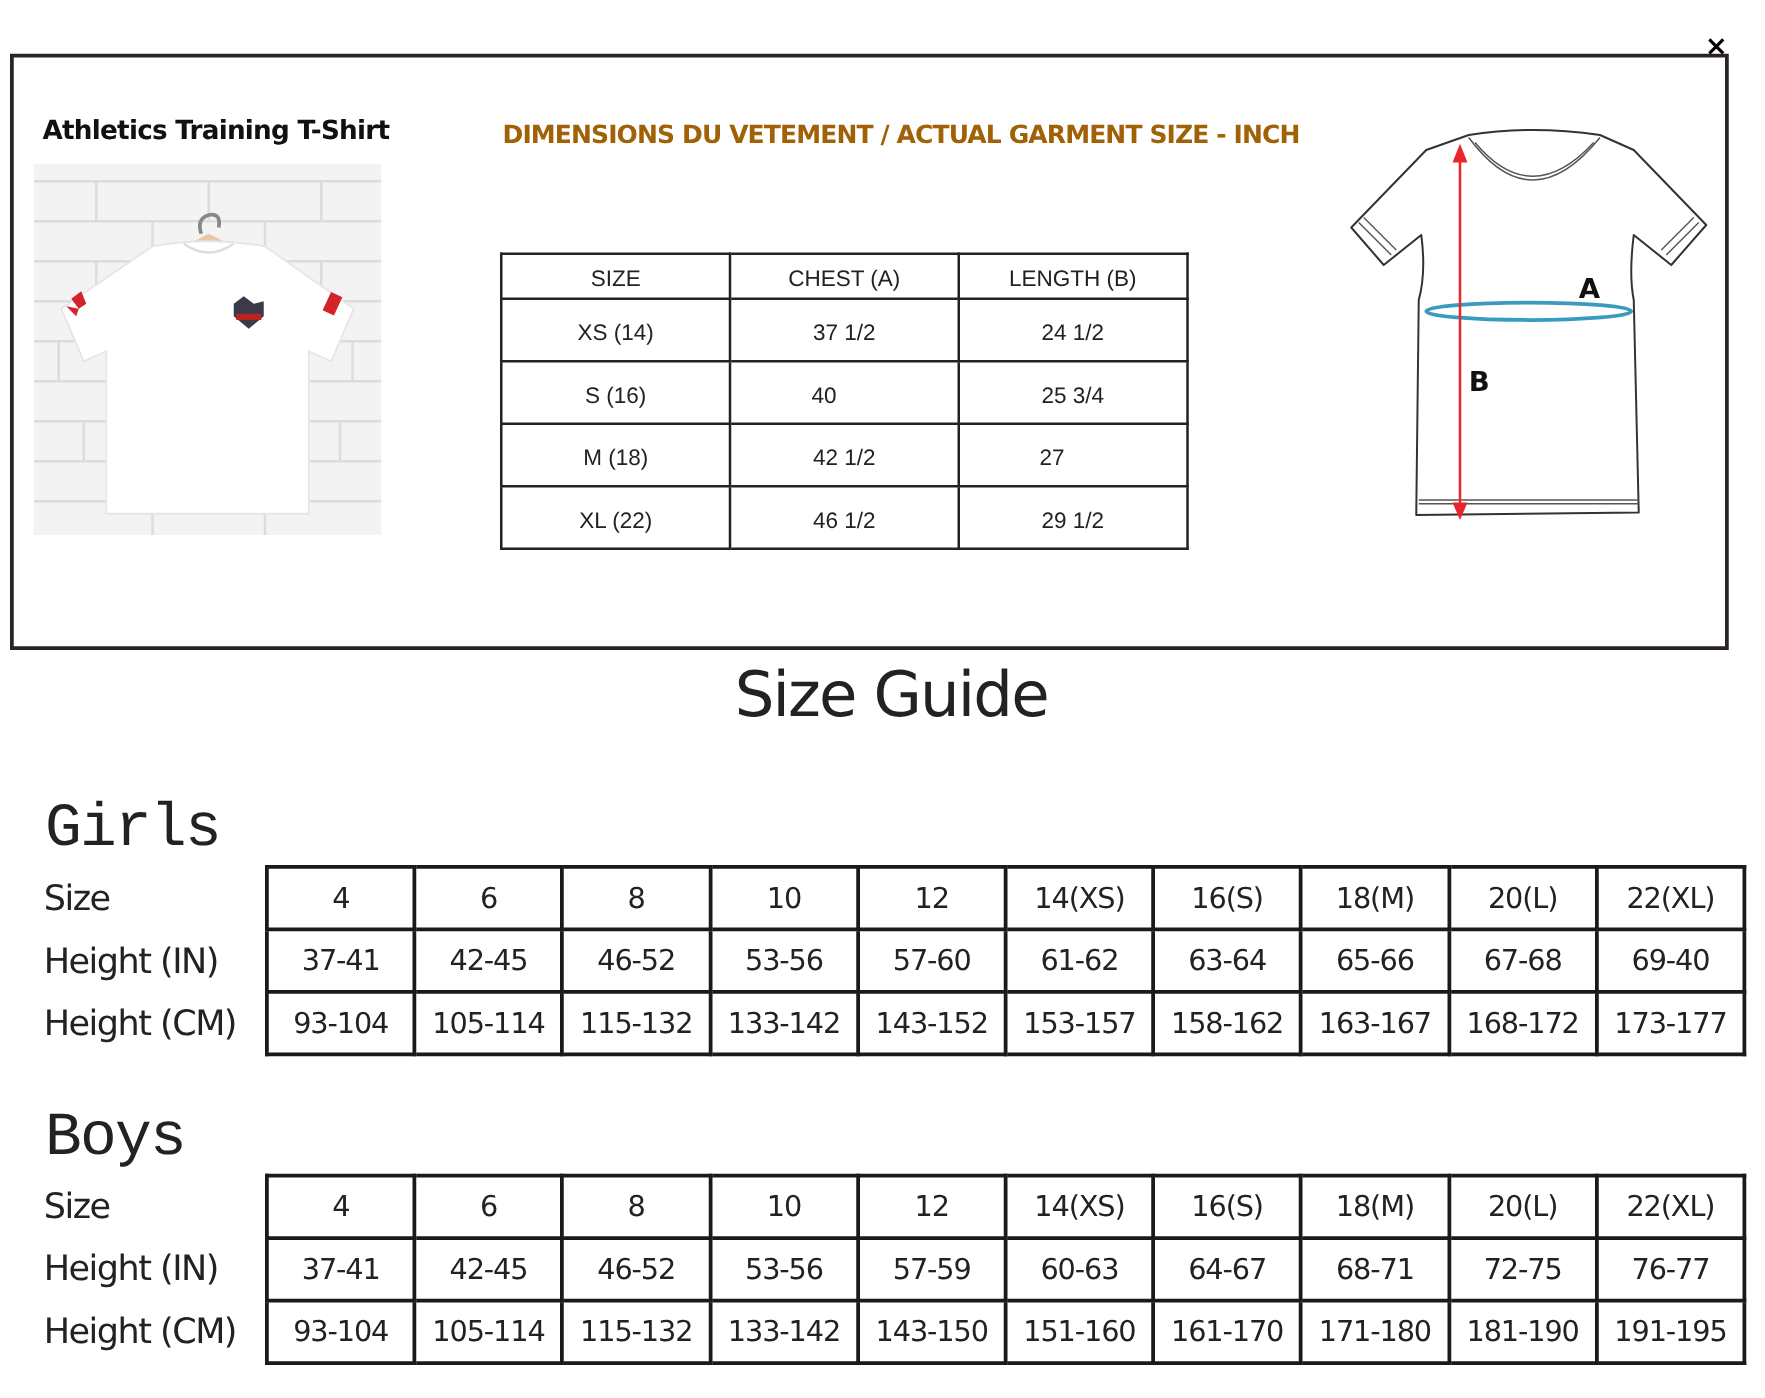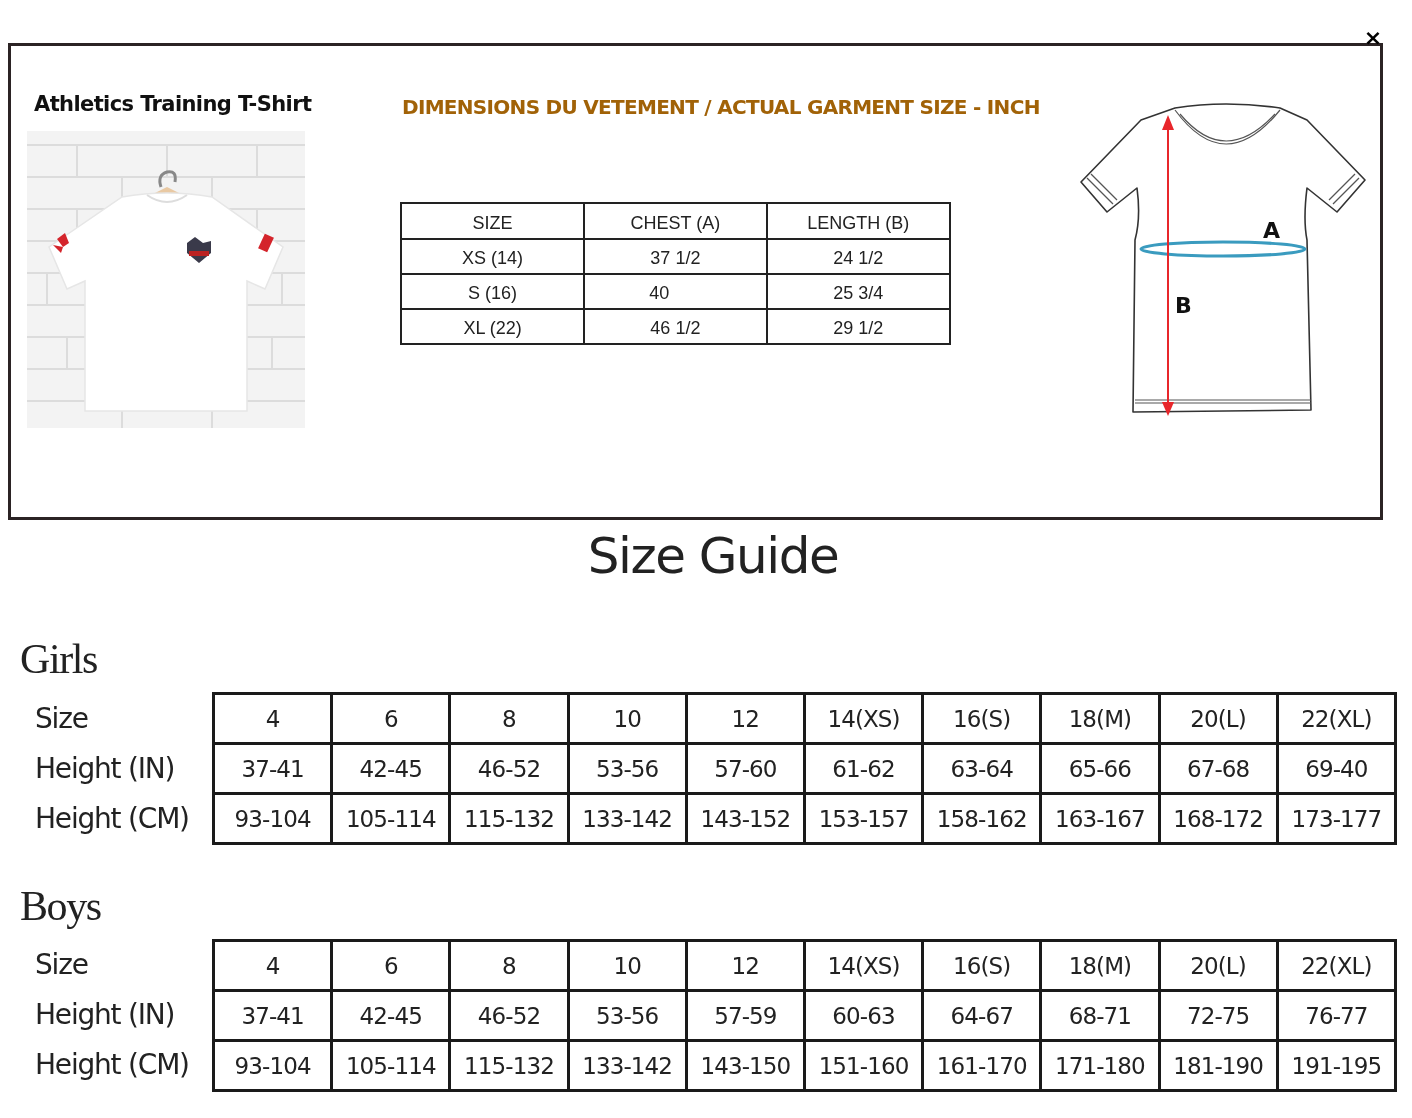--- a/index.html
+++ b/index.html
@@ -30,40 +30,40 @@
       font-family: "DejaVu Sans", sans-serif; font-weight: bold; font-size: 20px;
       letter-spacing: -0.7px; color: #a16207;
     }
 
     .garment-table {
       position: absolute; left: 400px; top: 202px; width: 551px;
       border-collapse: collapse;
       font-family: "Liberation Sans", sans-serif; font-size: 18px; color: #222;
     }
     .garment-table td {
-      border: 2px solid #222; height: 35px; text-align: center; padding-top: 4px;
+      border: 2px solid #222; height: 50px; text-align: center; padding-top: 4px;
       vertical-align: middle;
     }
     .garment-table td.c0 { width: 184px; }
     .garment-table td.c1 { width: 183px; }
     .garment-table td.c2 { width: 184px; }
     .garment-table tr.head td { height: 36px; }
     .garment-table td.left { text-align: left; padding-left: 64px; }
 
     .diagram { position: absolute; left: 1075px; top: 100px; width: 300px; height: 325px; }
 
     
     .size-guide-title {
       position: absolute; left: 0; width: 1426px; top: 527px; text-align: center;
       font-family: "DejaVu Sans", sans-serif; font-size: 50px; letter-spacing: -1.5px;
       color: #222; font-weight: normal;
     }
     .section-title {
-      position: absolute; left: 20px;
-      font-family: Liberation Serif, serif; font-size: 42px; letter-spacing: -1.4px;
+      position: absolute; left: 36px;
+      font-family: Liberation Mono, monospace; font-size: 49px; letter-spacing: -1.4px;
       color: #222;
     }
     .row-label {
       position: absolute; left: 35px;
       font-family: "DejaVu Sans", sans-serif; font-size: 28px; letter-spacing: -1.2px;
       color: #222; height: 50px; line-height: 50px;
     }
     .size-table {
       position: absolute; left: 212px; width: 1185px;
       border-collapse: collapse; table-layout: fixed;
@@ -136,20 +136,25 @@
     <td class="c0">XS (14)</td>
     <td class="c1">37 1/2</td>
     <td class="c2">24 1/2</td>
   </tr>
   <tr>
     <td class="c0">S (16)</td>
     <td class="c1 left">40</td>
     <td class="c2">25 3/4</td>
   </tr>
   <tr>
+    <td class="c0">M (18)</td>
+    <td class="c1">42 1/2</td>
+    <td class="c2 left">27</td>
+  </tr>
+  <tr>
     <td class="c0">XL (22)</td>
     <td class="c1">46 1/2</td>
     <td class="c2">29 1/2</td>
   </tr>
 </tbody>
   </table>
 
 <div class="diagram">
   <svg width="300" height="325" viewBox="0 0 300 325">
     <g fill="#fff" stroke="#333" stroke-width="1.6" stroke-linejoin="round">

